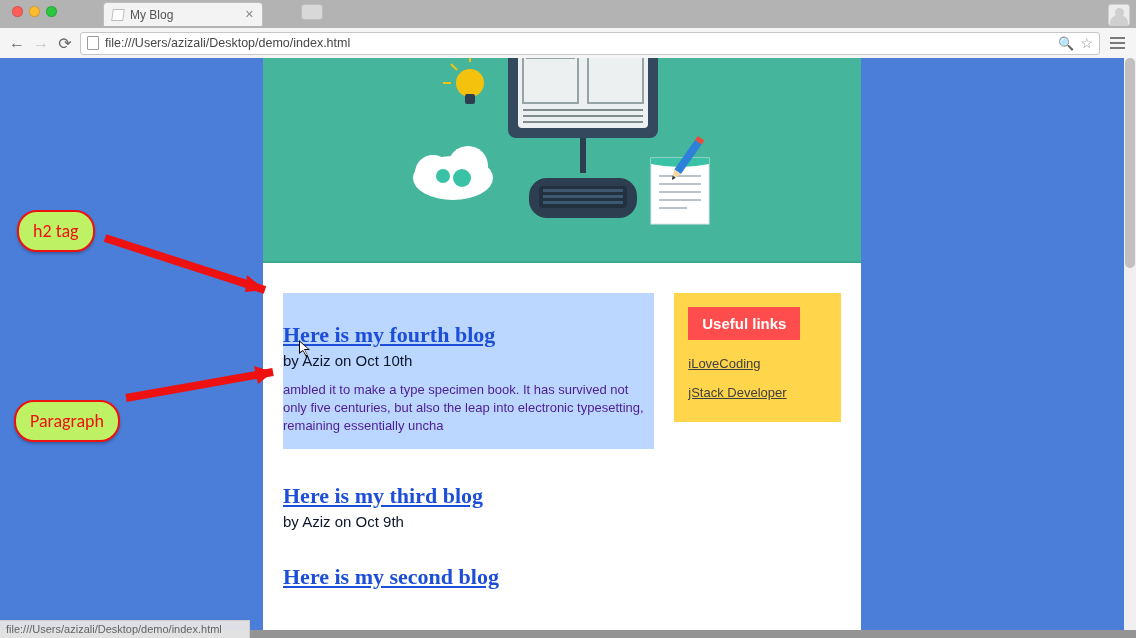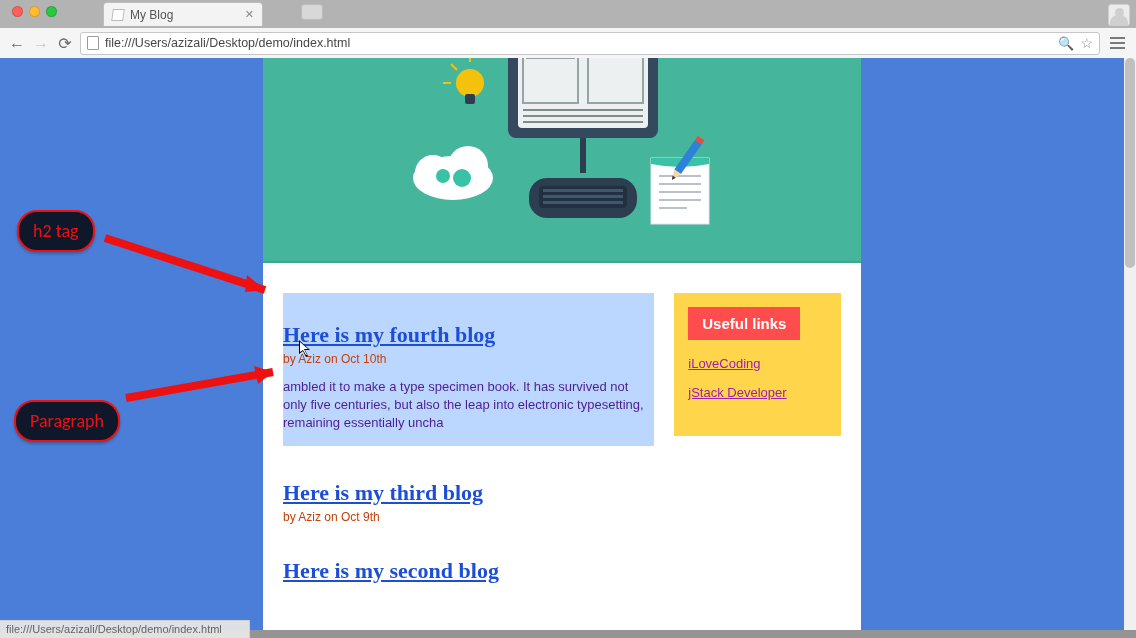--- a/index.html
+++ b/index.html
@@ -97,37 +97,37 @@
   
   .content{ display:flex; align-items:flex-start; padding:30px 20px; gap:20px;}
   .col-main{ width:380px; }
   .post{ margin-bottom:34px; }
   .post.hl{ background:#bcd7ff; padding:4px 0 14px; }
   .post h2{
     font-family: Georgia, "Times New Roman", serif;
     font-size:22px; font-weight:600; text-decoration:underline;
     color:#1d4ed8; margin-bottom:4px;margin-top:25px;
   }
-  .meta{ font-size:12px; color:#c2410c; margin-bottom:12px;}
+  .meta{ font-size:15px; color:#0f172a; margin-bottom:12px;}
   .excerpt{ font-size:13px; color:#4c1d95; line-height:1.38;}
 
   
-  .col-side{ width:170px; background:#ffd54b; padding:14px 14px 22px;}
+  .col-side{ width:170px; background:#ffd54b; padding:14px 14px 8px;}
   .side-title{
     background:#ff4d4d; color:#fff; font-weight:600; font-size:15px;
     display:inline-block; padding:8px 14px; margin-bottom:16px;
   }
   .sidelink{
-    display:block; font-size:13px; color:#a21caf; text-decoration:underline;
+    display:block; font-size:13px; color:#404040; text-decoration:underline;
     margin-bottom:14px;
   }
 
   
   .callout{
-    position:absolute; background:#0f172a; color:#e11; border:2px solid #e11;
+    position:absolute; background:#bef264; color:#e11; border:2px solid #e11;
     border-radius:20px; padding:8px 14px; font-size:18px;
     box-shadow:0 2px 3px rgba(0,0,0,.25); font-family:Calibri,Arial,sans-serif;
   }
   .arrow{position:absolute;}
   .arrow line{stroke:#e11;stroke-width:8;}
   .arrow polygon{fill:#e11;}
 
   .cursor{
     position:absolute; width:12px; height:18px; color:#000; font-size:15px; line-height:1;
     pointer-events:none;

